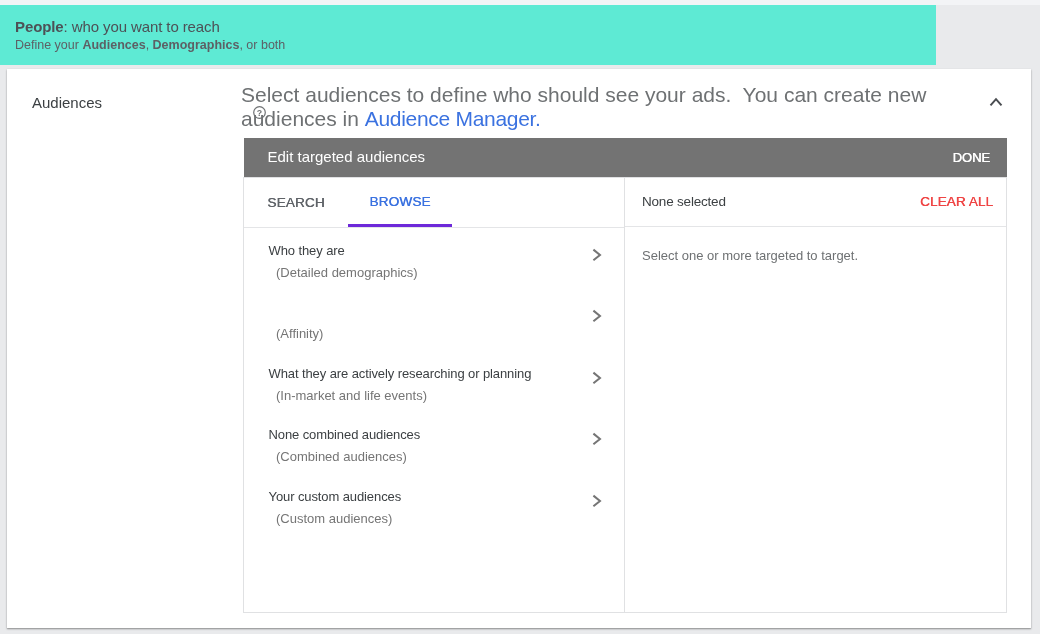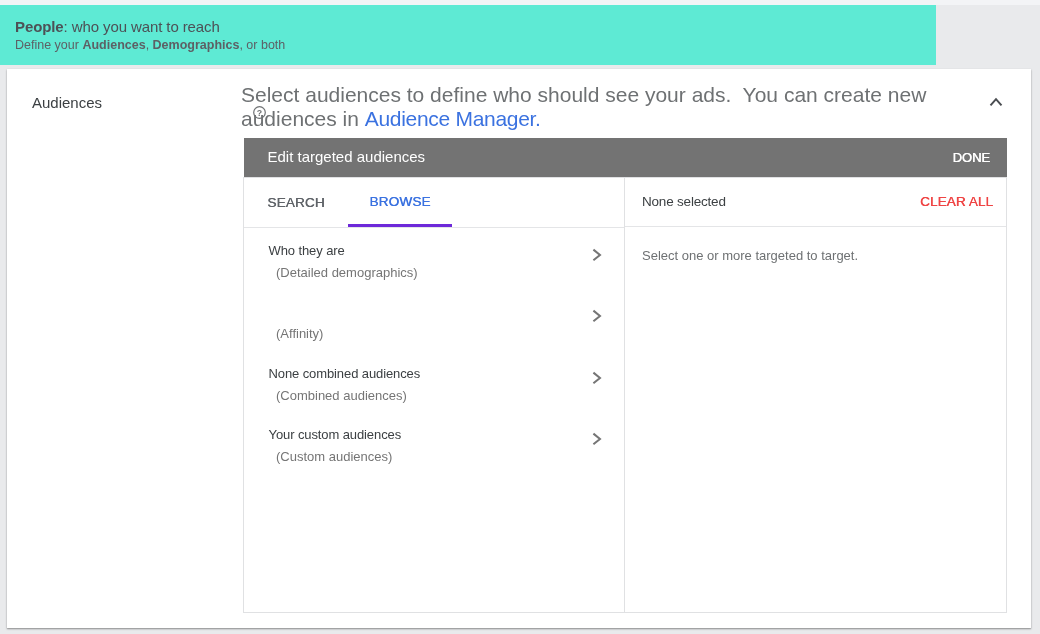--- a/index.html
+++ b/index.html
@@ -83,20 +83,27 @@
             <polyline points="1.4,1.6 8,6.95 1.4,12.3" fill="none" stroke="#757575" stroke-width="2"></polyline>
           </svg>
         </div>
         <div class="row">
           <div class="su">(Affinity)</div>
           <svg class="chev" width="10" height="14" viewBox="0 0 10 14">
             <polyline points="1.4,1.6 8,6.95 1.4,12.3" fill="none" stroke="#757575" stroke-width="2"></polyline>
           </svg>
         </div>
         <div class="row">
+          <div class="ti">What they are actively researching or planning</div>
+          <div class="su">(In-market and life events)</div>
+          <svg class="chev" width="10" height="14" viewBox="0 0 10 14">
+            <polyline points="1.4,1.6 8,6.95 1.4,12.3" fill="none" stroke="#757575" stroke-width="2"></polyline>
+          </svg>
+        </div>
+        <div class="row">
           <div class="ti">None combined audiences</div>
           <div class="su">(Combined audiences)</div>
           <svg class="chev" width="10" height="14" viewBox="0 0 10 14">
             <polyline points="1.4,1.6 8,6.95 1.4,12.3" fill="none" stroke="#757575" stroke-width="2"></polyline>
           </svg>
         </div>
         <div class="row">
           <div class="ti">Your custom audiences</div>
           <div class="su">(Custom audiences)</div>
           <svg class="chev" width="10" height="14" viewBox="0 0 10 14">

